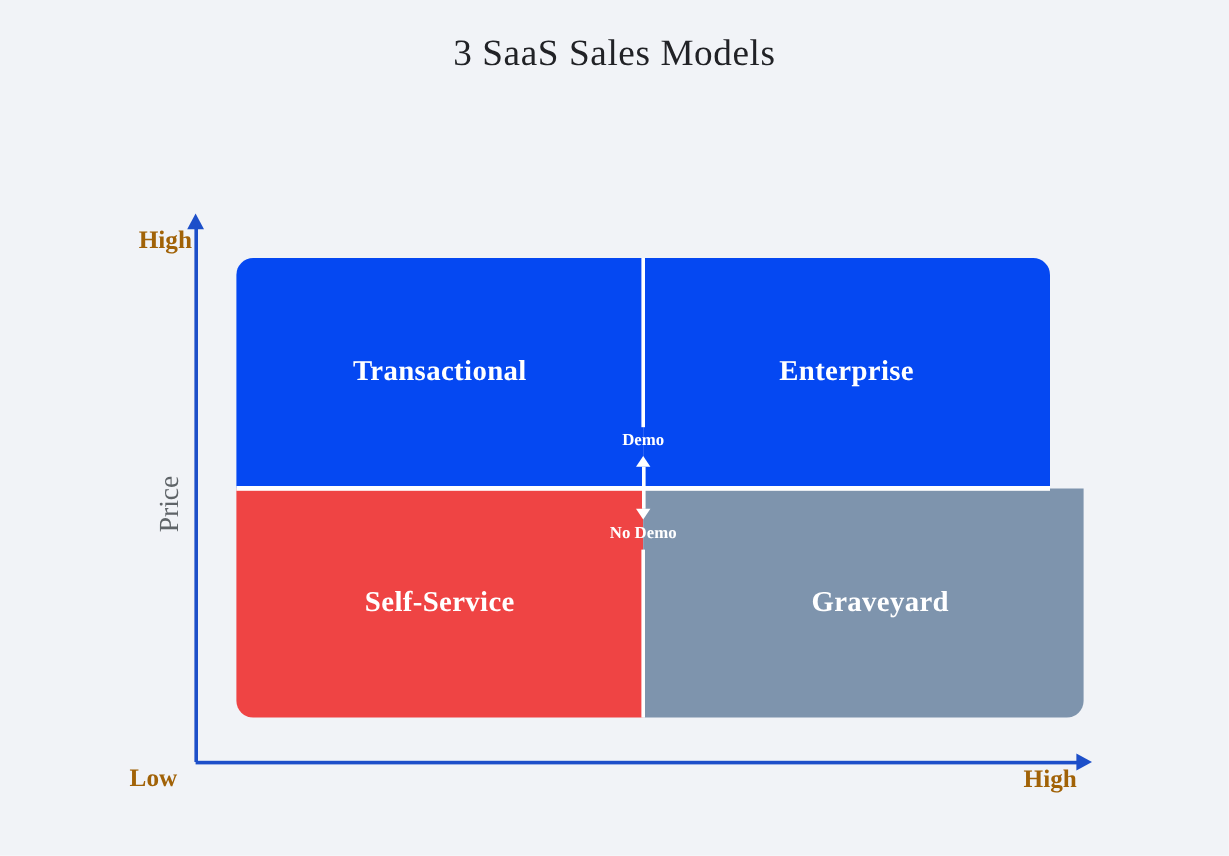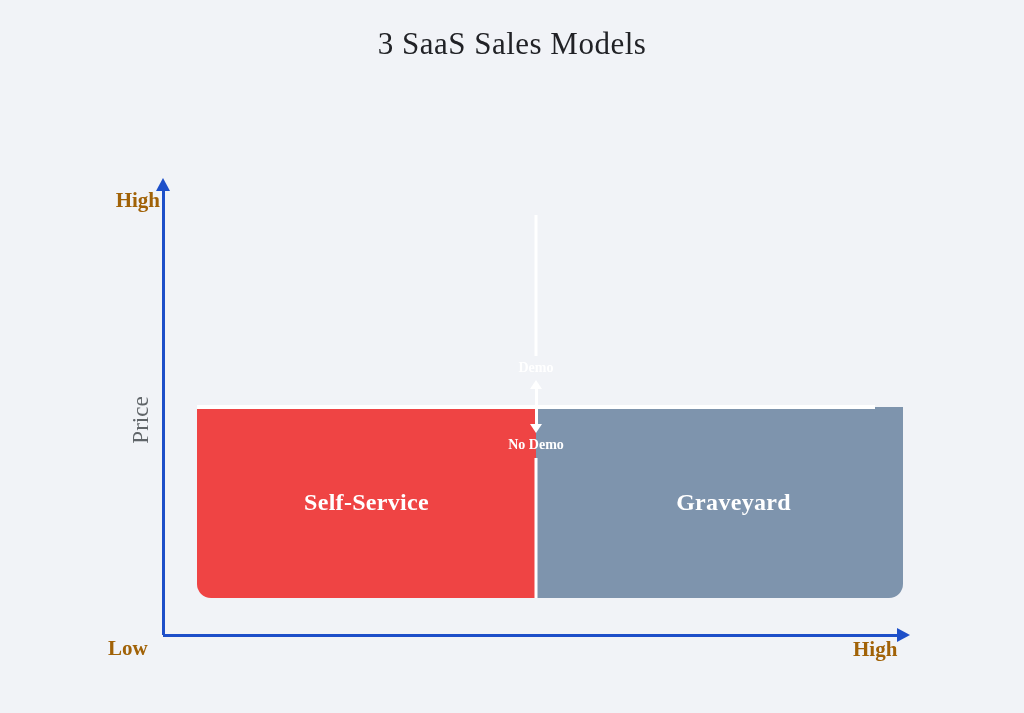--- a/index.html
+++ b/index.html
@@ -157,20 +157,26 @@
   <div class="x-axis-arrow"></div>
 
   <div class="axis-end-label lbl-high-top">High</div>
   <div class="axis-end-label lbl-low">Low</div>
   <div class="axis-end-label lbl-high-right">High</div>
 
   <div class="axis-title y-axis-title">Price</div>
 
   <div class="matrix">
 
+    <div class="quad q-tl">
+      <span>Transactional</span>
+    </div>
+    <div class="quad q-tr">
+      <span>Enterprise</span>
+    </div>
     <div class="quad q-bl">
       <span>Self-Service</span>
     </div>
     <div class="quad q-br">
       <span>Graveyard</span>
     </div>
 
     <div class="h-divider"></div>
 
     <div class="v-seg v-top"></div>

